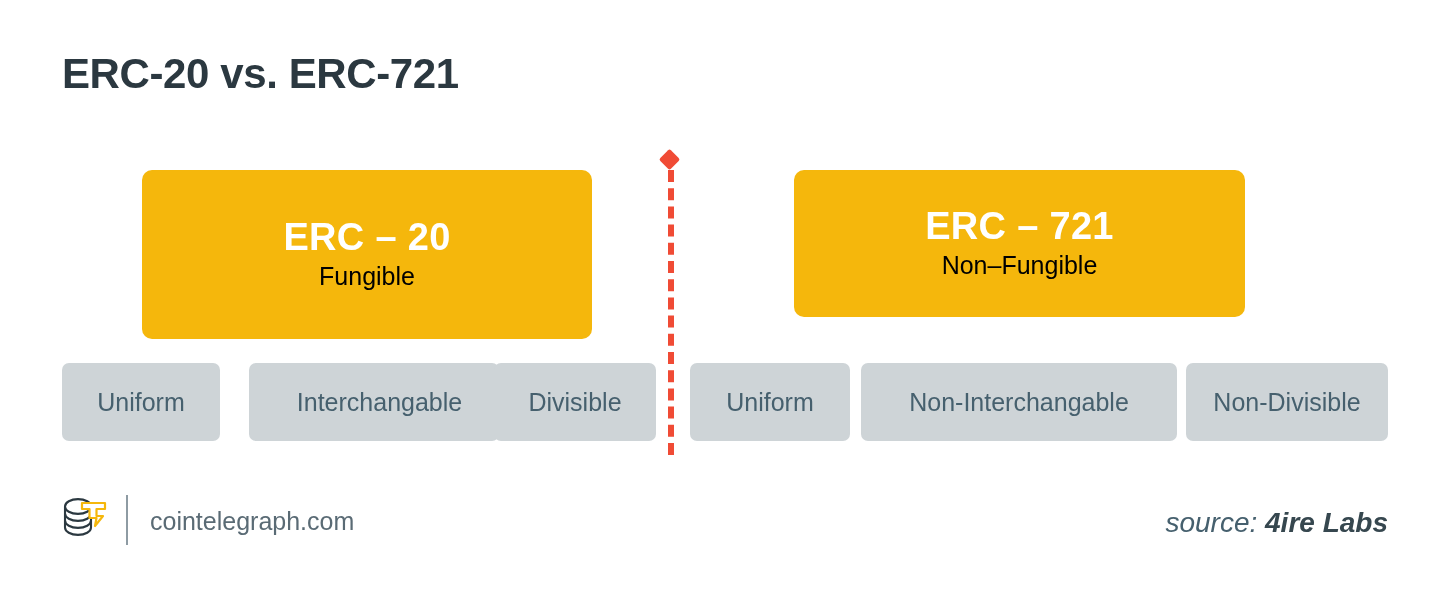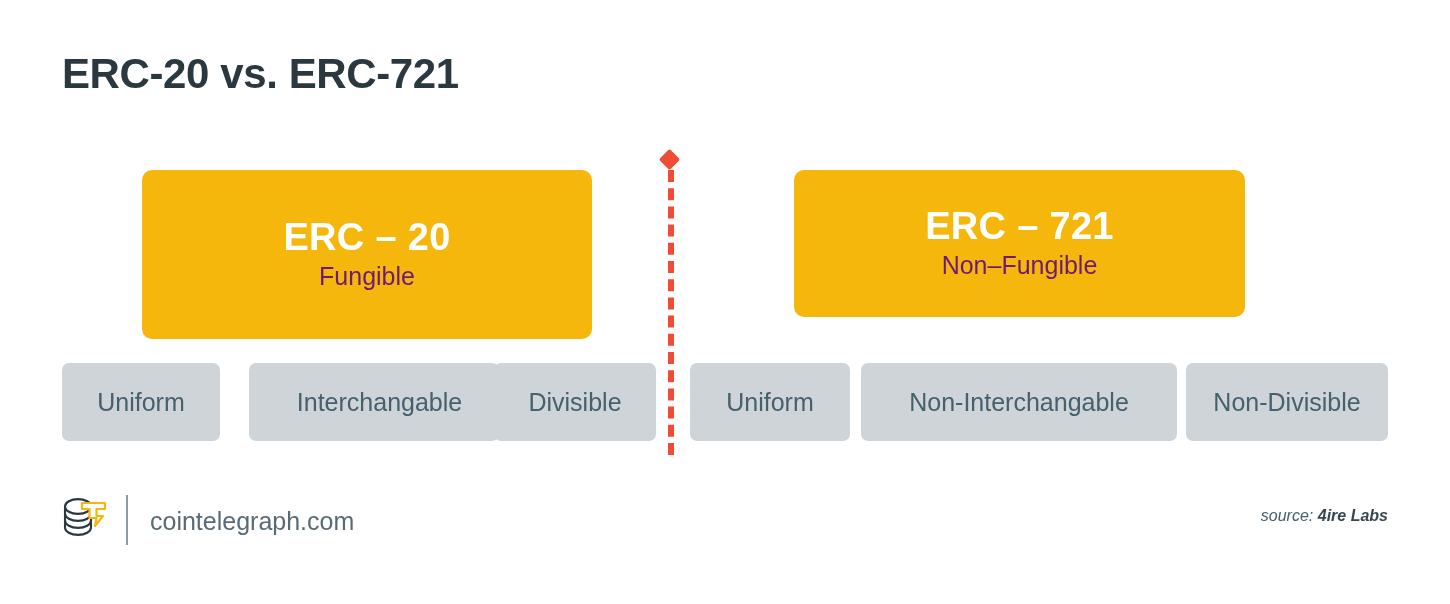--- a/index.html
+++ b/index.html
@@ -74,21 +74,21 @@
   .card-title {
     font-size: 38px;
     font-weight: 700;
     color: #ffffff;
     line-height: 1.05;
     letter-spacing: 0.3px;
   }
   .card-subtitle {
     font-size: 25px;
     font-weight: 400;
-    color: #701a75;
+    color: #000000;
     line-height: 1.2;
     margin-top: 4px;
   }
 
   
   .chip {
     position: absolute;
     top: 363px;
     height: 78px;
     border-radius: 7px;
@@ -133,21 +133,21 @@
     top: 507px;
     font-size: 25px;
     font-weight: 400;
     color: #5a6b75;
     white-space: nowrap;
   }
   .footer-source {
     position: absolute;
     right: 62px;
     top: 507px;
-    font-size: 16px;
+    font-size: 28px;
     font-style: italic;
     color: #46606e;
     white-space: nowrap;
   }
   .footer-source .src-name {
     font-weight: 700;
     color: #36474f;
   }
 </style>
 </head>

